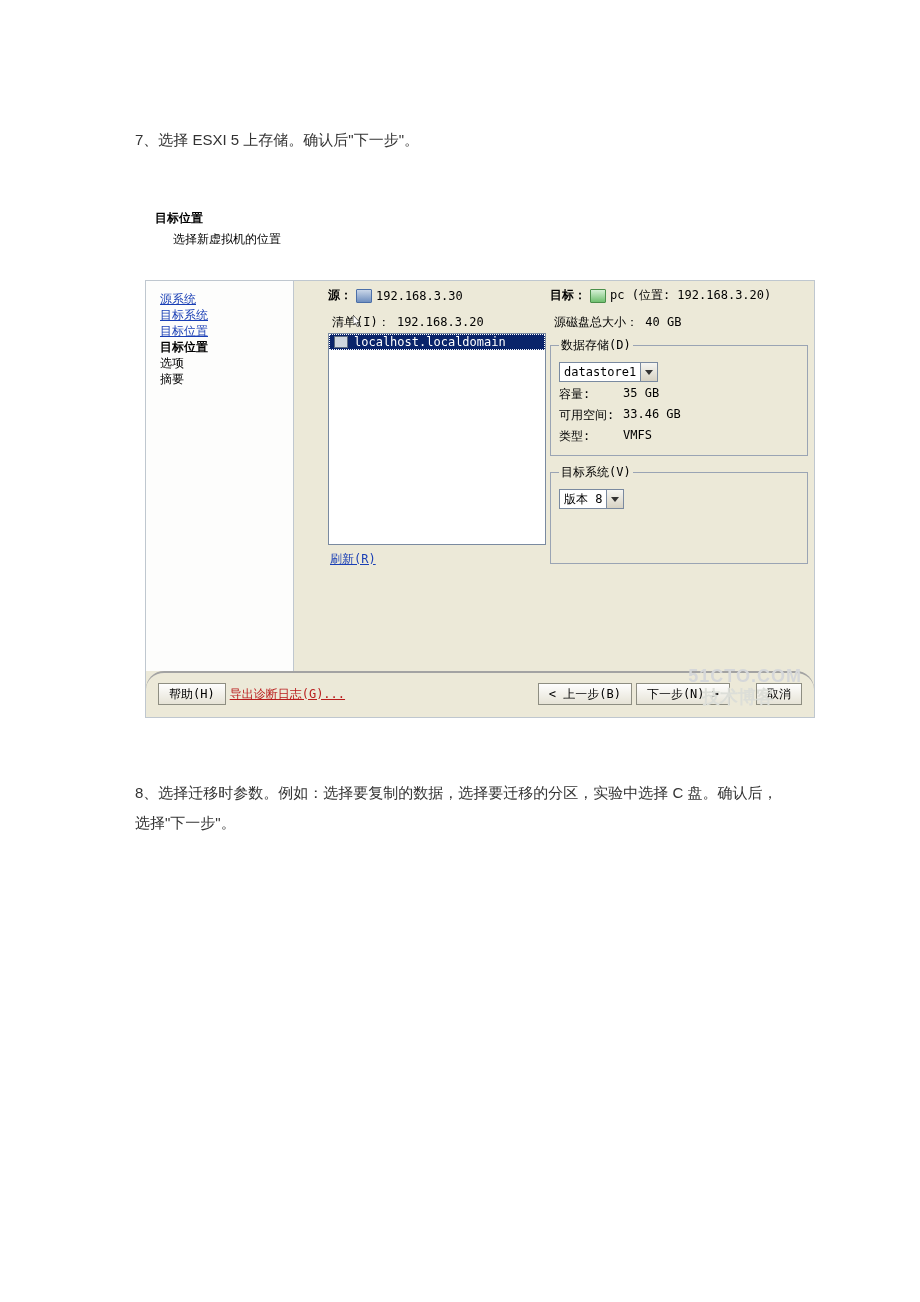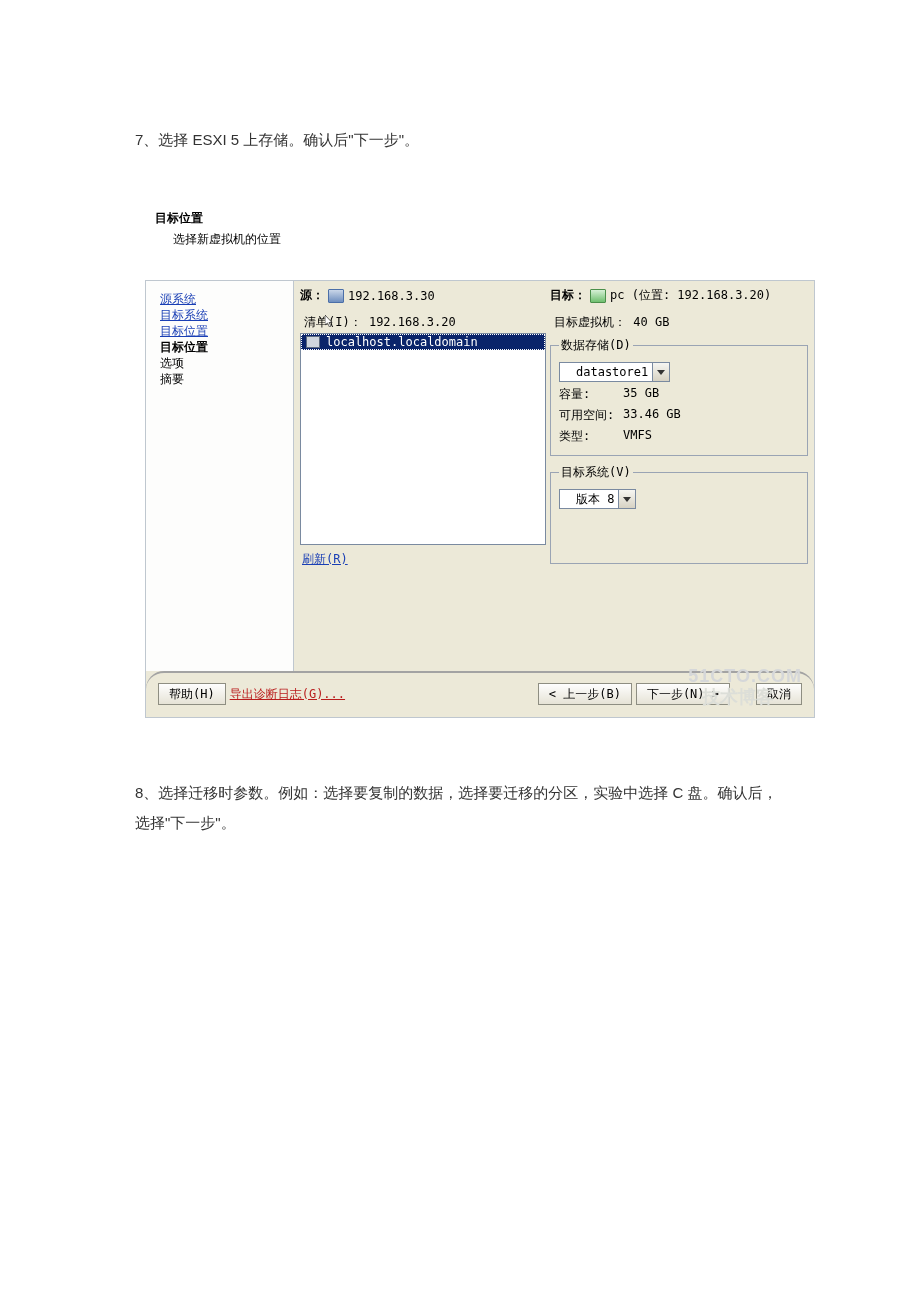--- a/index.html
+++ b/index.html
@@ -44,20 +44,21 @@
   .dlg-body{
     border:1px solid #bfc7cf;
     background:#ece9d8;
     display:flex;
     flex-direction:column;
   }
   .dlg-content{
     display:flex;
     align-items:stretch;
     min-height:390px;
+    gap:28px;
   }
 
   
   .nav{
     width:148px;
     background:#fdfdfc;
     border-right:1px solid #bfc7cf;
     padding:10px 0 0 14px;
     box-sizing:border-box;
   }
@@ -153,21 +154,20 @@
     padding:0 2px;
   }
   .select-like{
     display:inline-flex;
     align-items:center;
     border:1px solid #7a8aa0;
     background:#fff;
     height:18px;
     font-family:inherit;
     font-size:12px;
-    padding-left:12px;
   }
   .select-like .sel-text{padding:0 4px;}
   .select-like .sel-btn{
     width:16px;height:18px;
     border-left:1px solid #7a8aa0;
     background:linear-gradient(#f6f6f2,#d7d2c3);
     display:flex;align-items:center;justify-content:center;
   }
   .select-like .sel-btn::after{
     content:"";
@@ -286,21 +286,21 @@
             </div>
           </div>
 
           <div class="col-right">
             <div class="row-head">
               <span class="lbl">目标：</span>
               <span class="ico ico-pc"></span>
               <span>pc (位置: 192.168.3.20)</span>
             </div>
             <div class="info-line">
-              <span>目标虚拟机：</span>
+              <span>源磁盘总大小：</span>
               <span>40 GB</span>
             </div>
 
             <fieldset class="grp">
               <legend>数据存储(D)</legend>
               <div class="select-like">
                 <span class="sel-text">datastore1</span>
                 <span class="sel-btn"></span>
               </div>
               <div class="kv">

